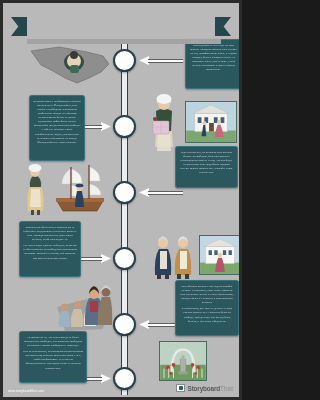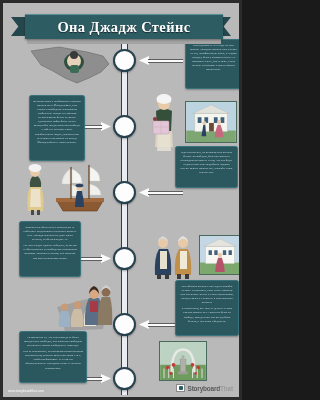--- a/index.html
+++ b/index.html
@@ -100,23 +100,20 @@
   #logo-text em{ font-style:normal; color:#9a9a9a; }
 </style>
 </head>
 <body>
 
 <div id="poster">
 
   <div class="ribbon-tail left"></div>
   <div class="ribbon-tail right"></div>
   <div id="banner-shadow"></div>
-  <div id="banner">
-    <span id="banner-title">Она Джадж Стейнс</span>
-  </div>
 
   <div id="spine"></div>
   <div class="node" style="top:46px"></div>
   <div class="node" style="top:112px"></div>
   <div class="node" style="top:178px"></div>
   <div class="node" style="top:244px"></div>
   <div class="node" style="top:310px"></div>
   <div class="node" style="top:364px"></div>
 
   <div class="arrow to-left" style="left:136px; top:53px;  width:44px;">

